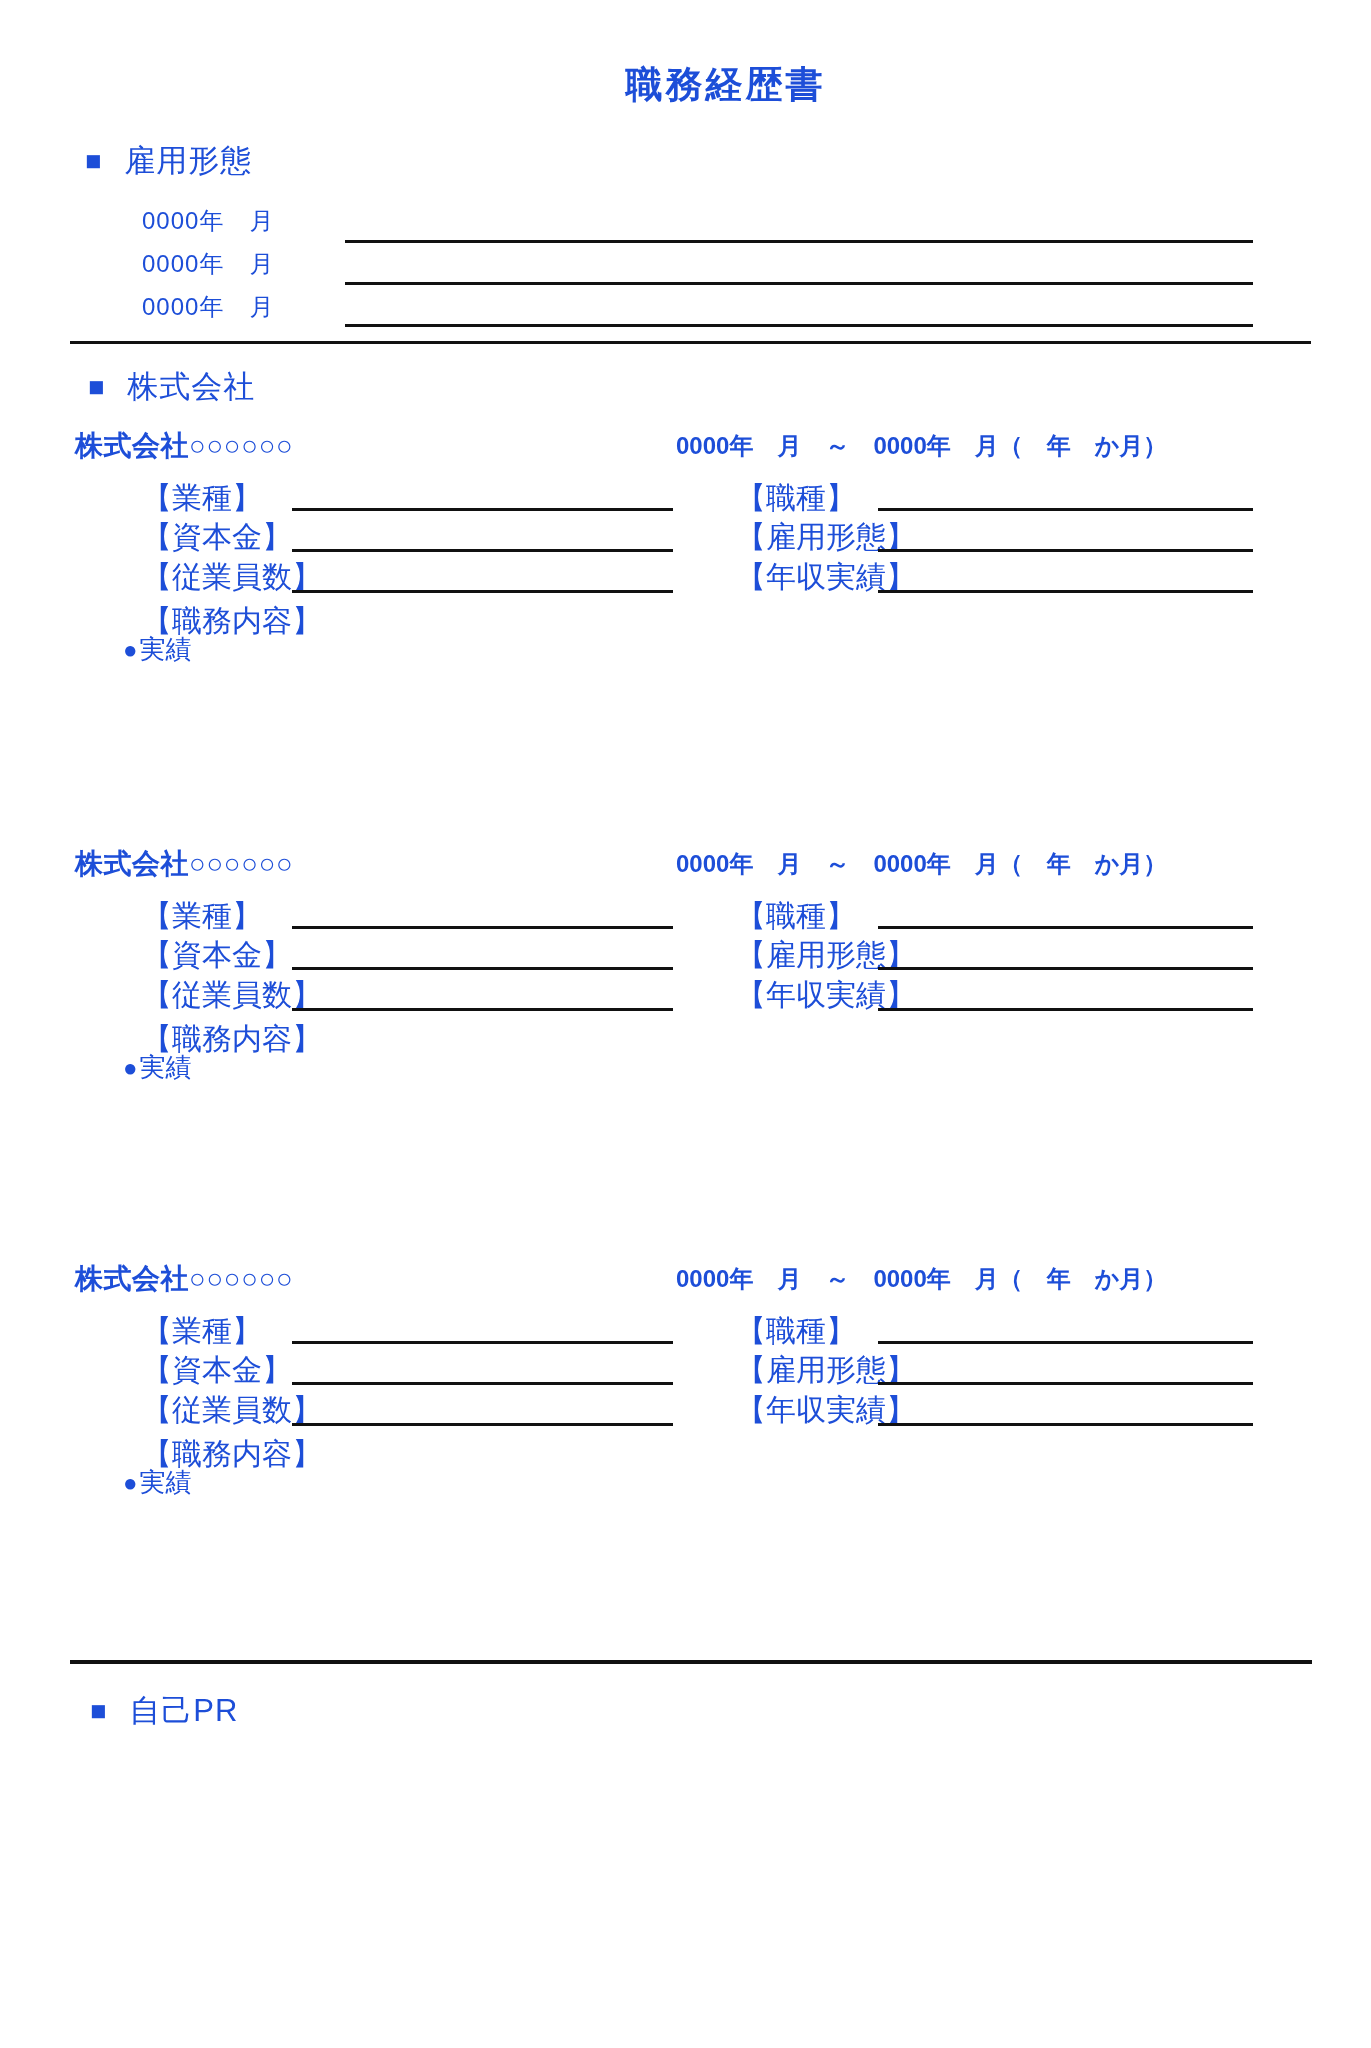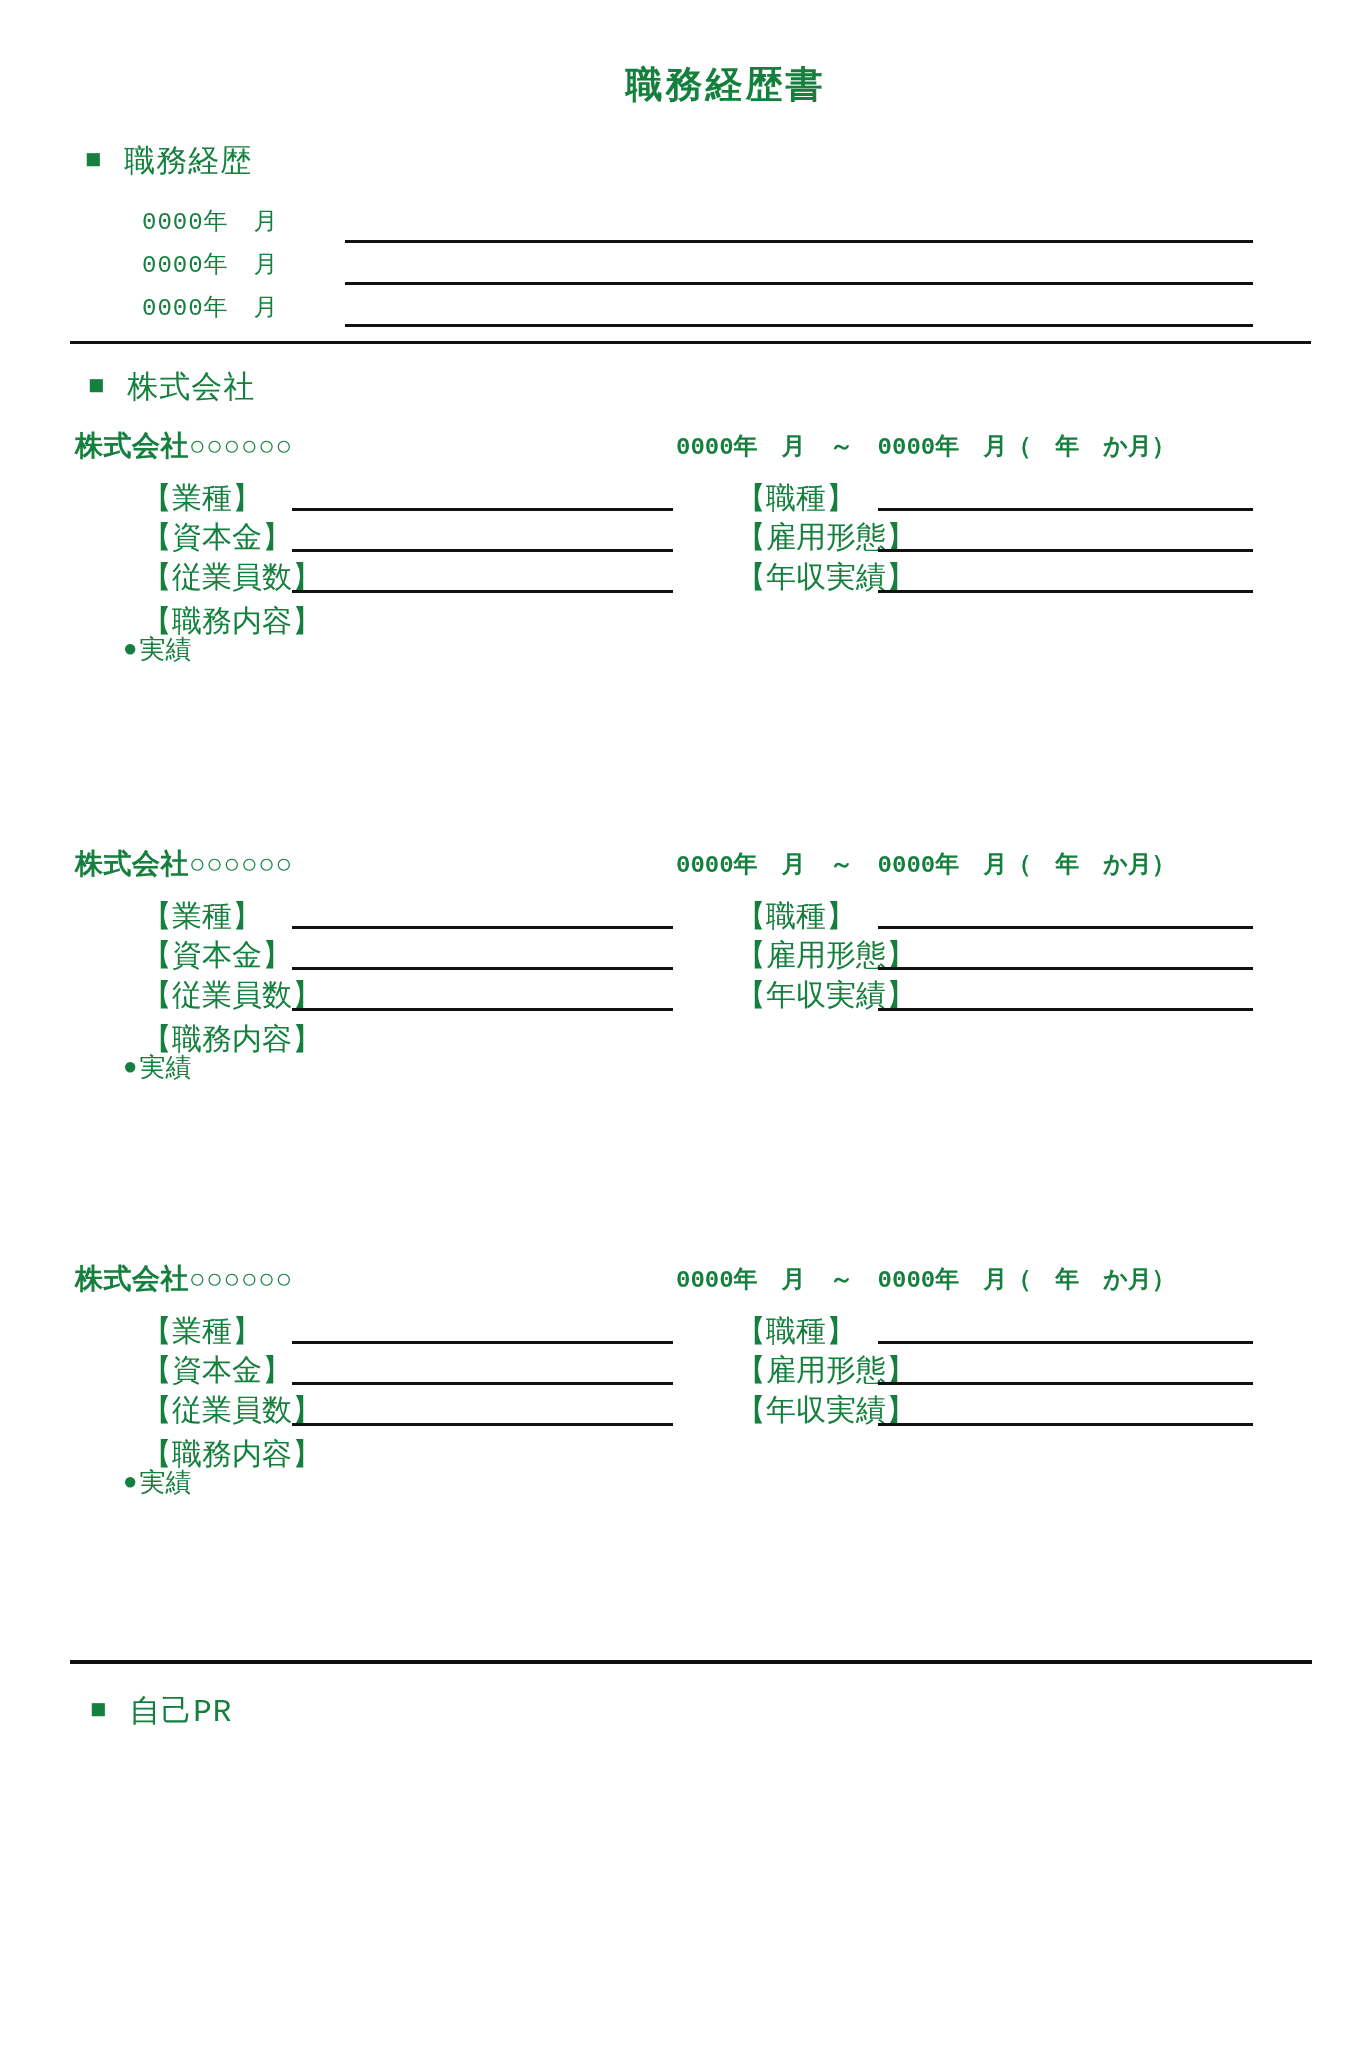--- a/index.html
+++ b/index.html
@@ -1,22 +1,22 @@
 <!DOCTYPE html>
 <html lang="ja"><head>
 <meta charset="utf-8">
 <style>
   html,body{margin:0;padding:0;background:#e8e8e8;}
   .page{
     position:relative;
     width:1371px;height:2048px;
     margin:0 auto;
     background:#ffffff;
-    color:#15803d;
-    font-family:Liberation Mono, monospace;
+    color:#1d4ed8;
+    font-family:Liberation Sans, sans-serif;
     overflow:hidden;
   }
   
   .doc-title{
     position:absolute;top:60px;left:80px;right:0;
     text-align:center;
     font-size:37px;font-weight:bold;letter-spacing:3px;
     white-space:nowrap;
   }
   
@@ -62,21 +62,21 @@
 </style>
 </head>
 <body>
 
 <div class="page">
 
   <div class="doc-title">職務経歴書</div>
 
   <div class="sec-head" style="left:85px;top:140px">
     <span class="marker">■</span>
-    <span>職務経歴</span>
+    <span>雇用形態</span>
   </div>
 
   <div class="career-date" style="top:205px">0000年　月</div>
   <div class="rule" style="left:345px;top:240px;width:908px;height:3px"></div>
 
   <div class="career-date" style="top:248px">0000年　月</div>
   <div class="rule" style="left:345px;top:282px;width:908px;height:3px"></div>
 
   <div class="career-date" style="top:291px">0000年　月</div>
   <div class="rule" style="left:345px;top:324px;width:908px;height:3px"></div>

